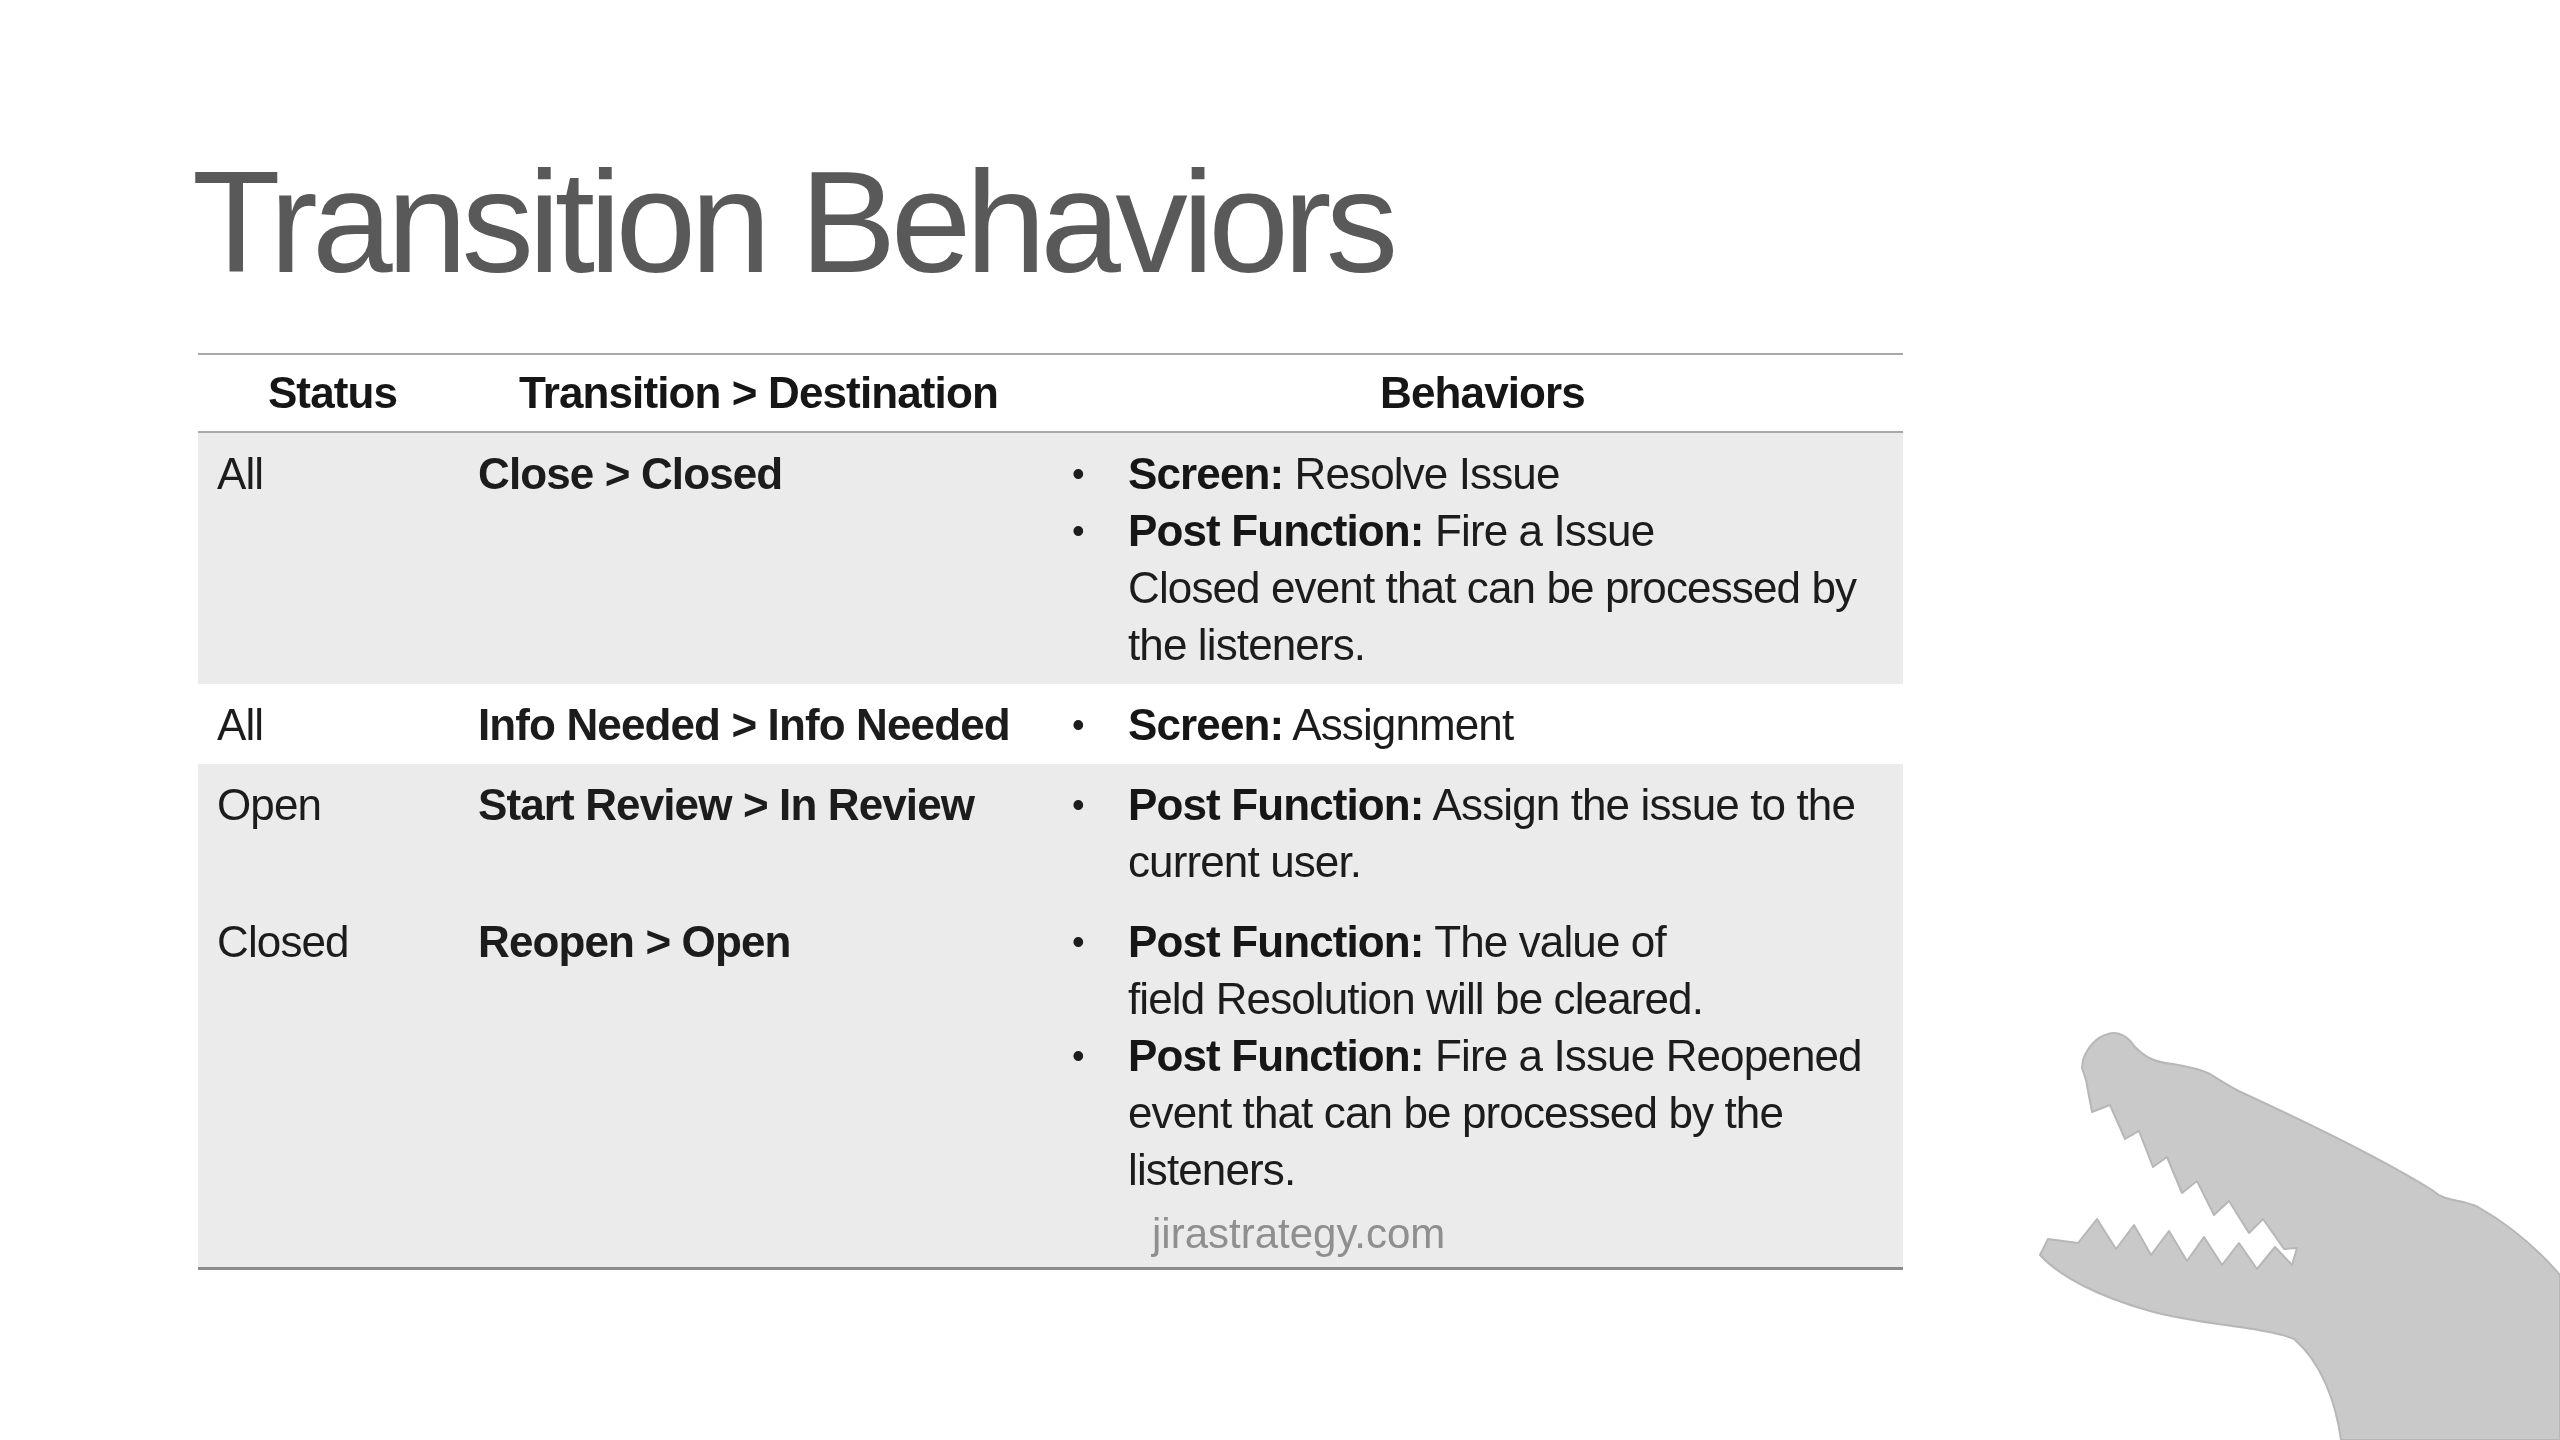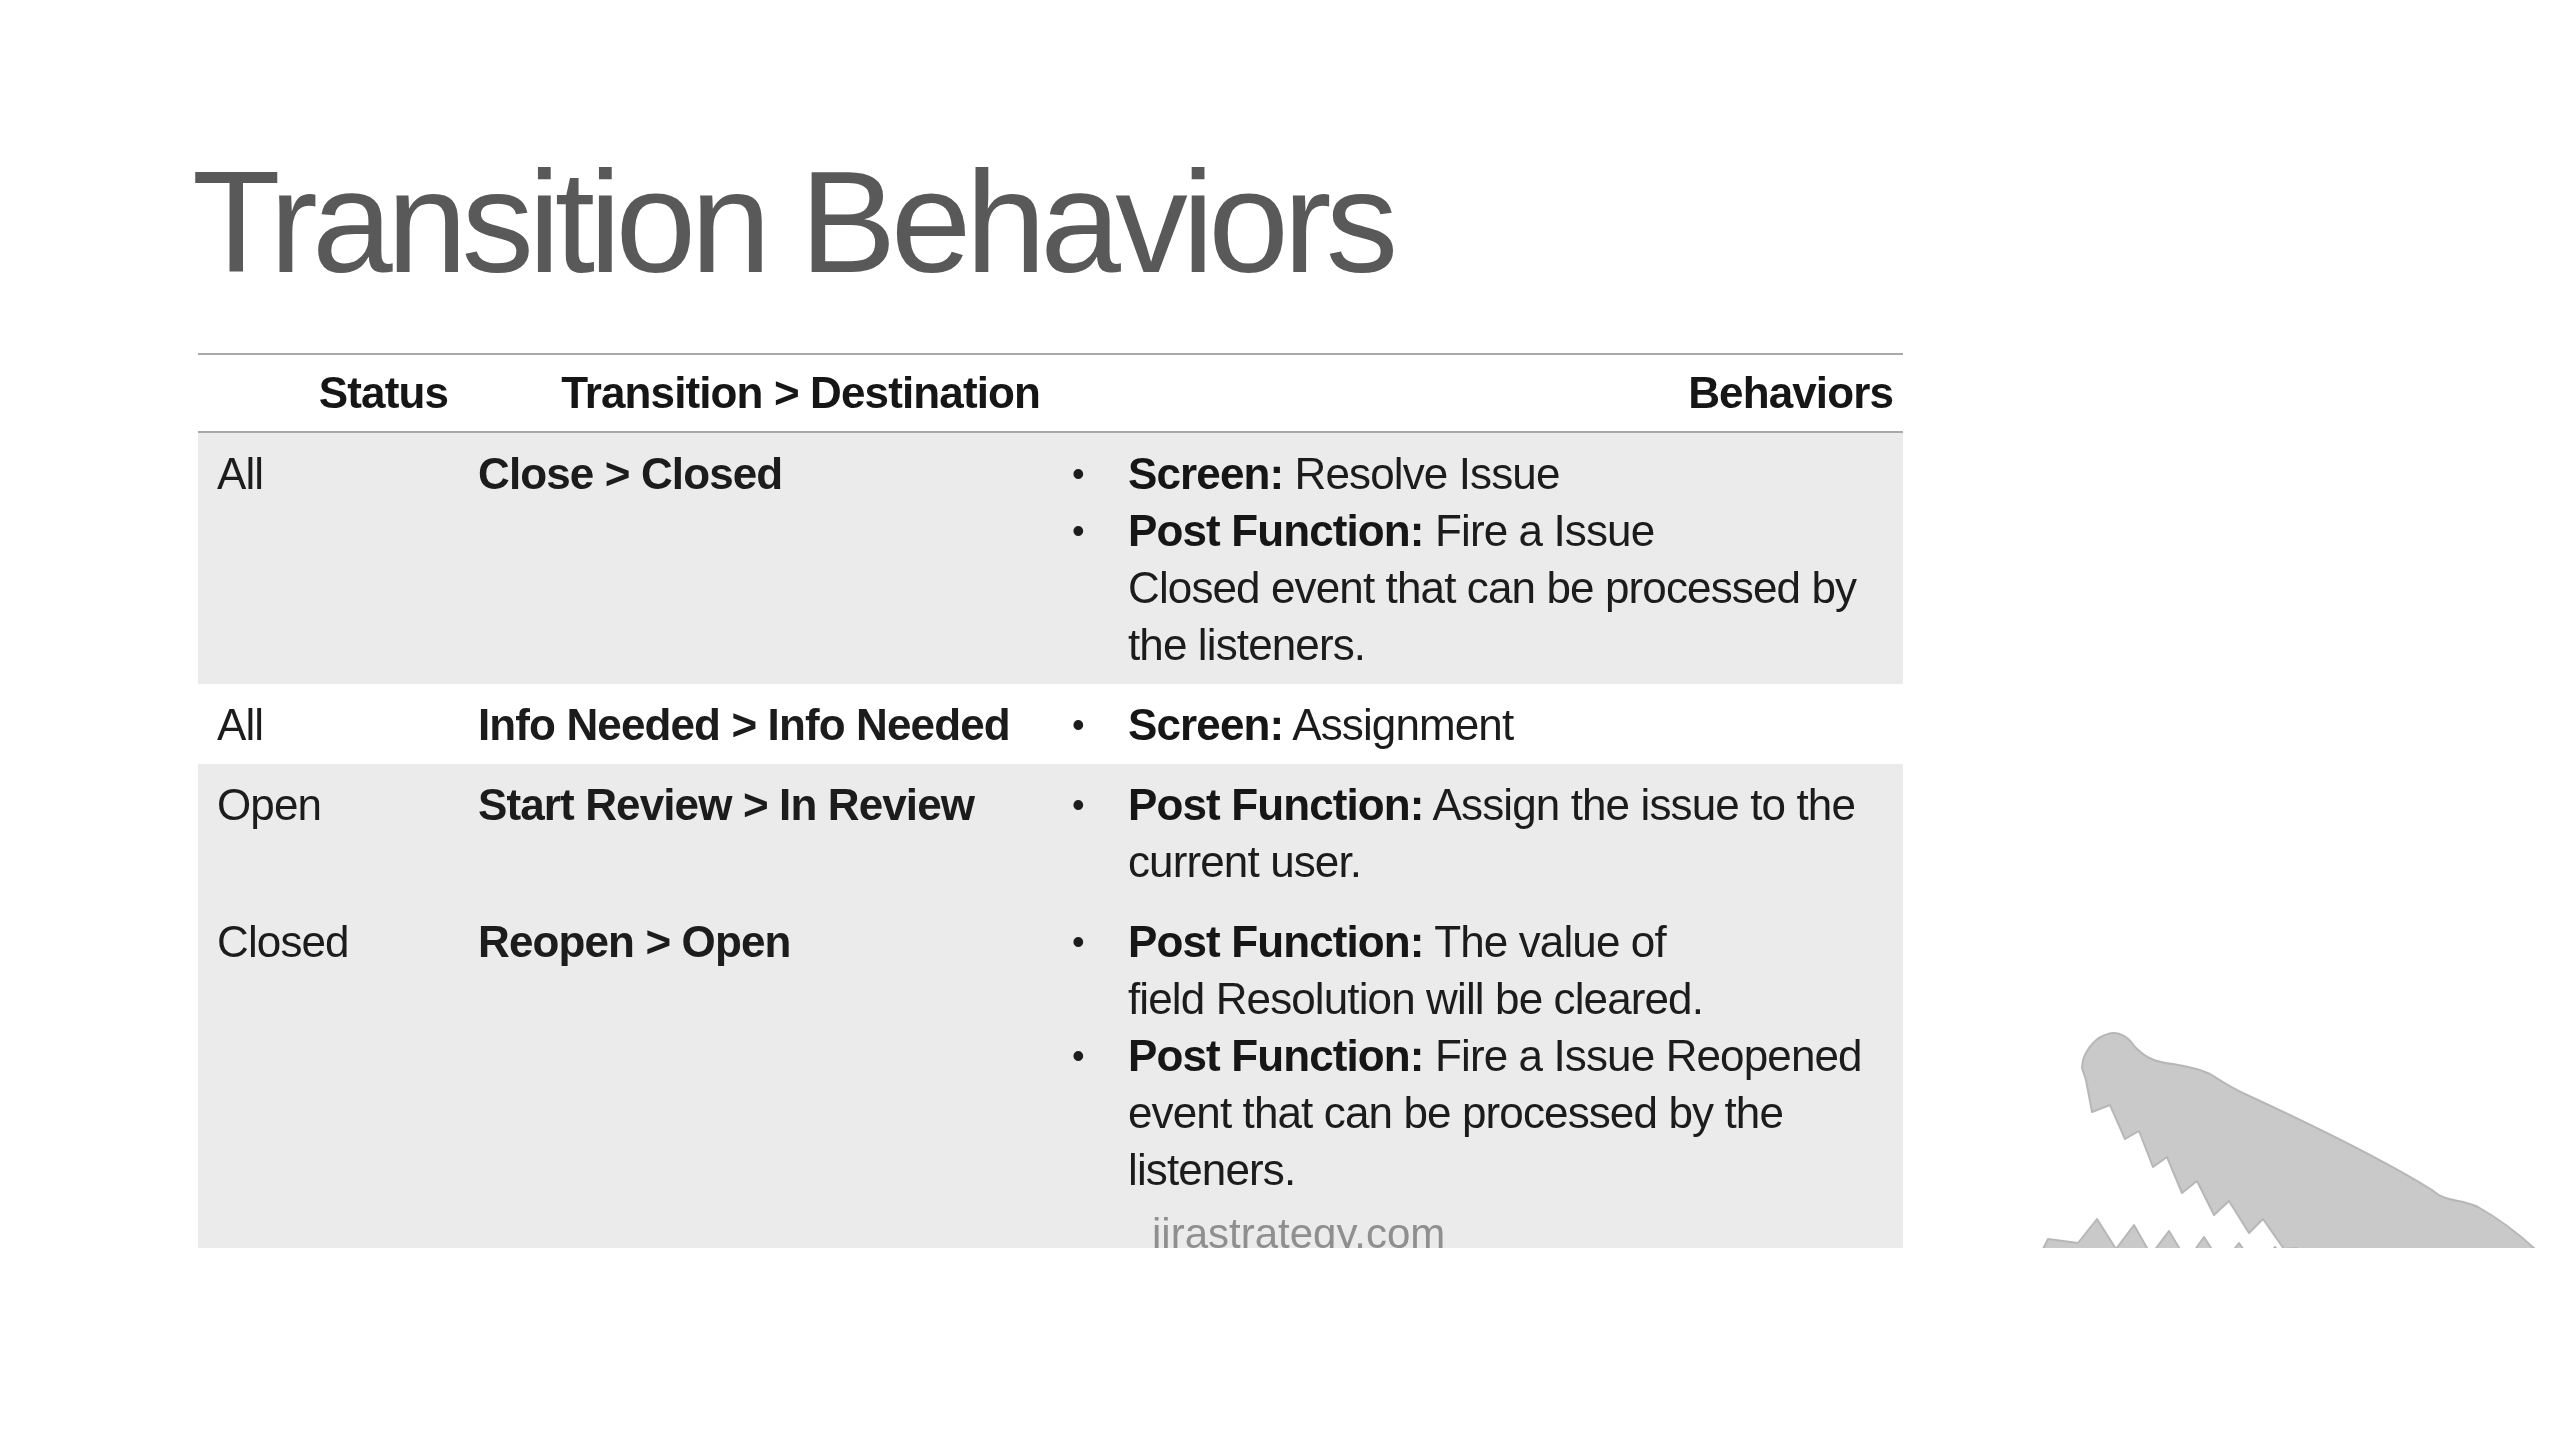--- a/index.html
+++ b/index.html
@@ -1,37 +1,37 @@
 <!DOCTYPE html>
 <html><head>
 <meta charset="utf-8">
 <style>
   html,body { margin:0; padding:0; background:#ffffff; }
   .slide {
-    position:relative; width:2560px; height:1248px;
+    position:relative; width:2560px; height:1440px;
     background:#ffffff; overflow:hidden;
     font-family:"Liberation Sans", sans-serif;
     color:#1c1c1c;
   }
   .title {
     position:absolute; left:192px; top:150px;
     font-size:145px; line-height:1.0; font-weight:400;
     letter-spacing:-0.04em; color:#595959; white-space:nowrap;
   }
   table.wf-table {
     position:absolute; left:198px; top:353px; width:1705px;
     border-collapse:collapse; table-layout:fixed;
     font-size:44px; line-height:57px; letter-spacing:-0.02em;
     color:#1c1c1c;
   }
   col.c1 { width:260px; }
   col.c2 { width:592px; }
   col.c3 { width:853px; }
   .wf-table thead th {
-    text-align:right; font-weight:700; vertical-align:top;
+    text-align:center; font-weight:700; vertical-align:top;
     border-top:2px solid #a9a9a9; border-bottom:2px solid #a9a9a9;
     padding:9px 10px 10px 19px; background:#ffffff; color:#161616;
     white-space:nowrap;
   }
   .wf-table thead th.h3 { padding-left:22px; }
   .wf-table td {
     vertical-align:top;
     padding:12px 10px 11px 19px;
   }
   .wf-table td.c2cell { padding-left:20px;font-weight:bold; }

